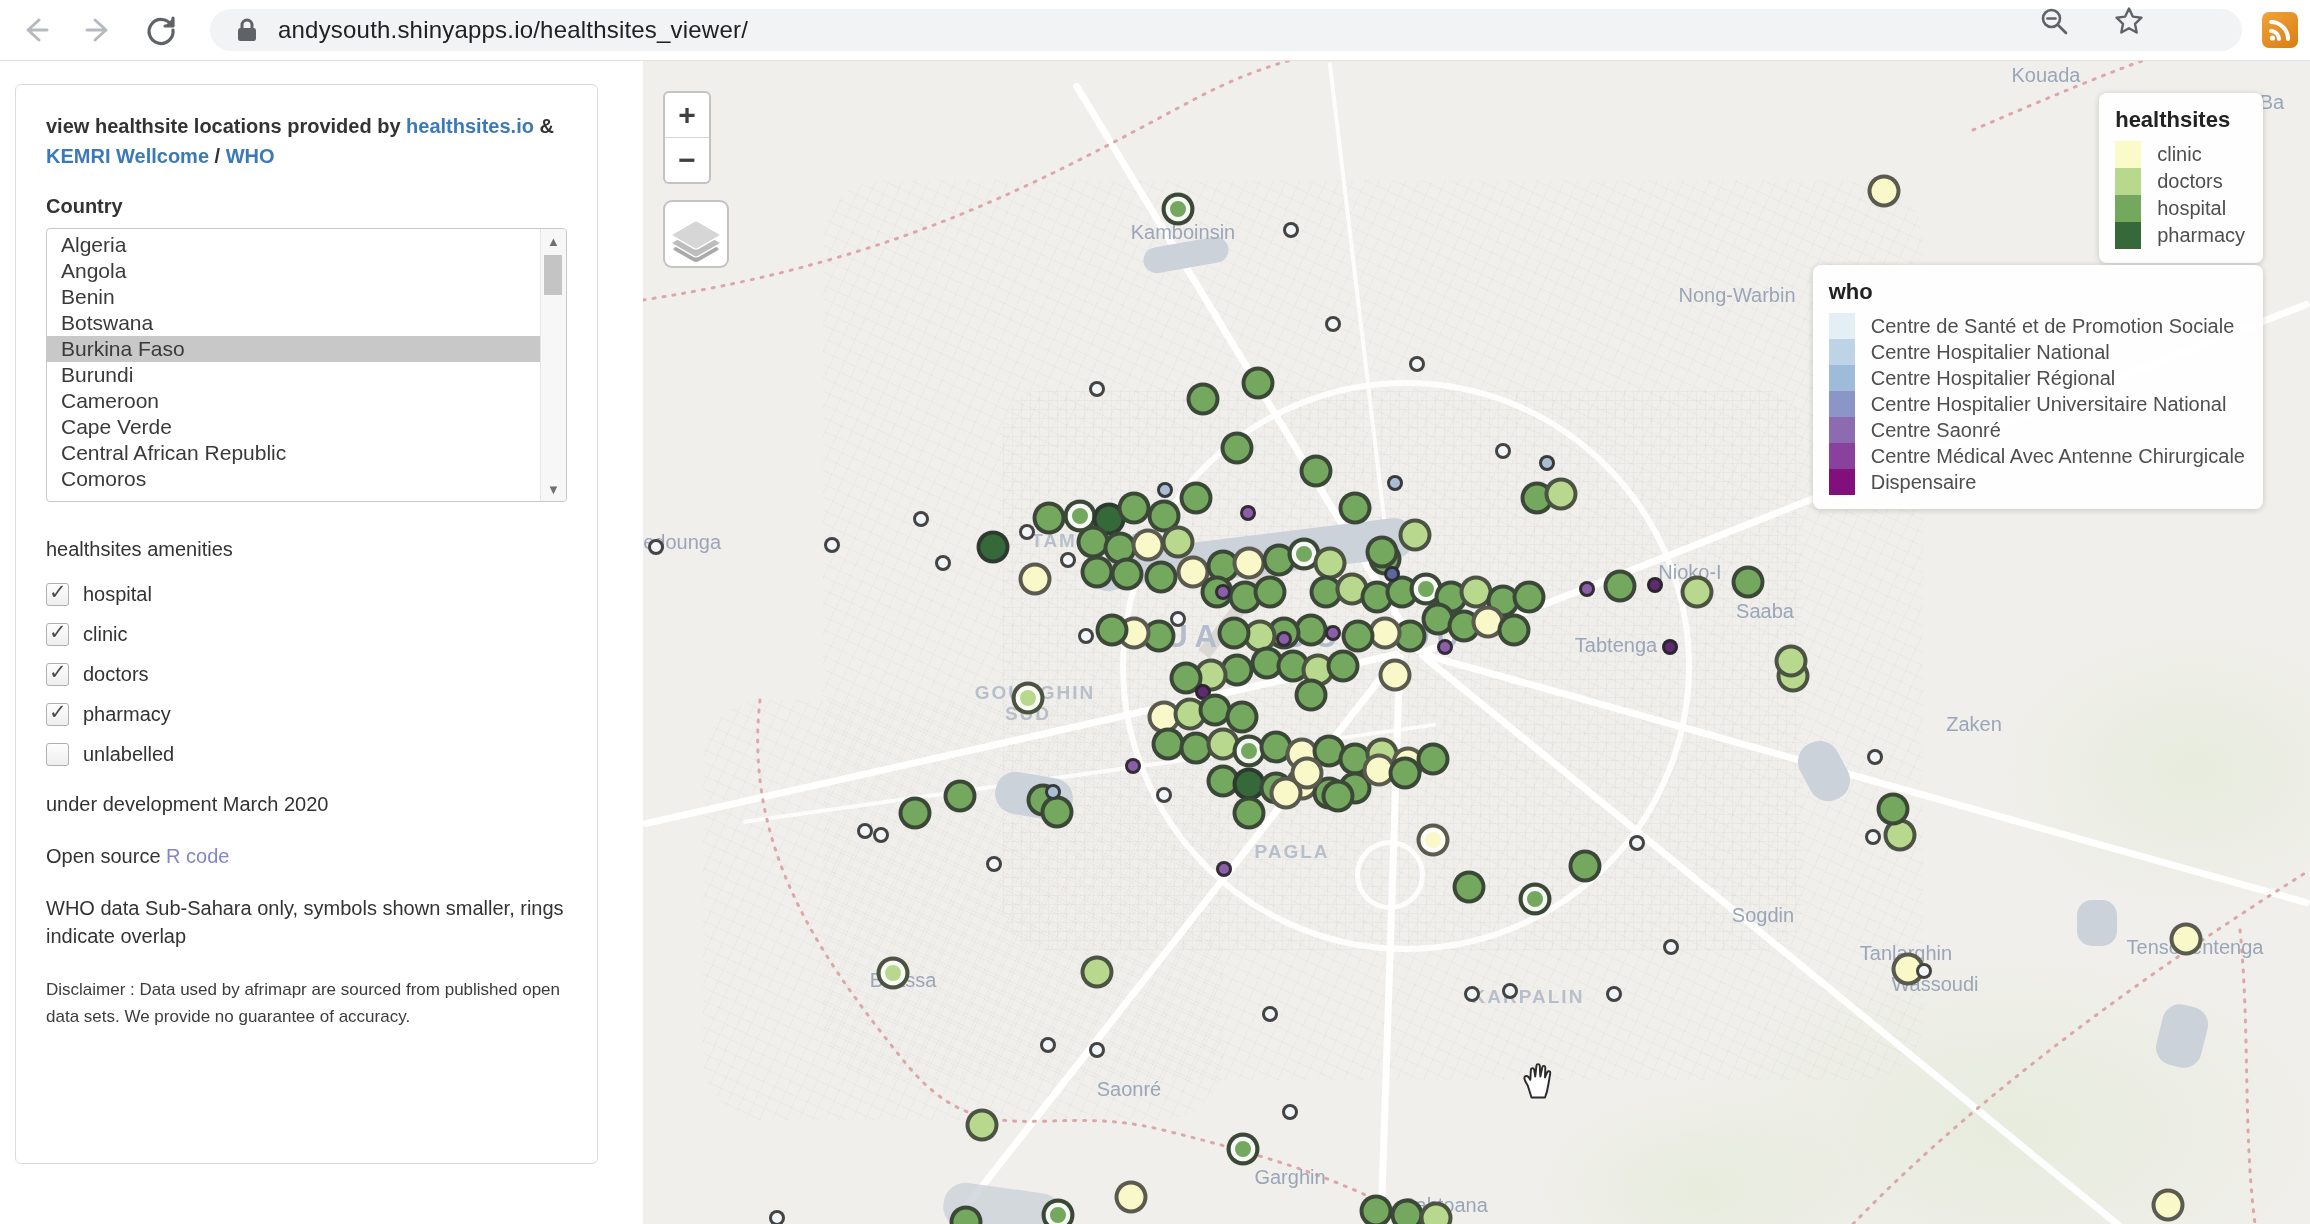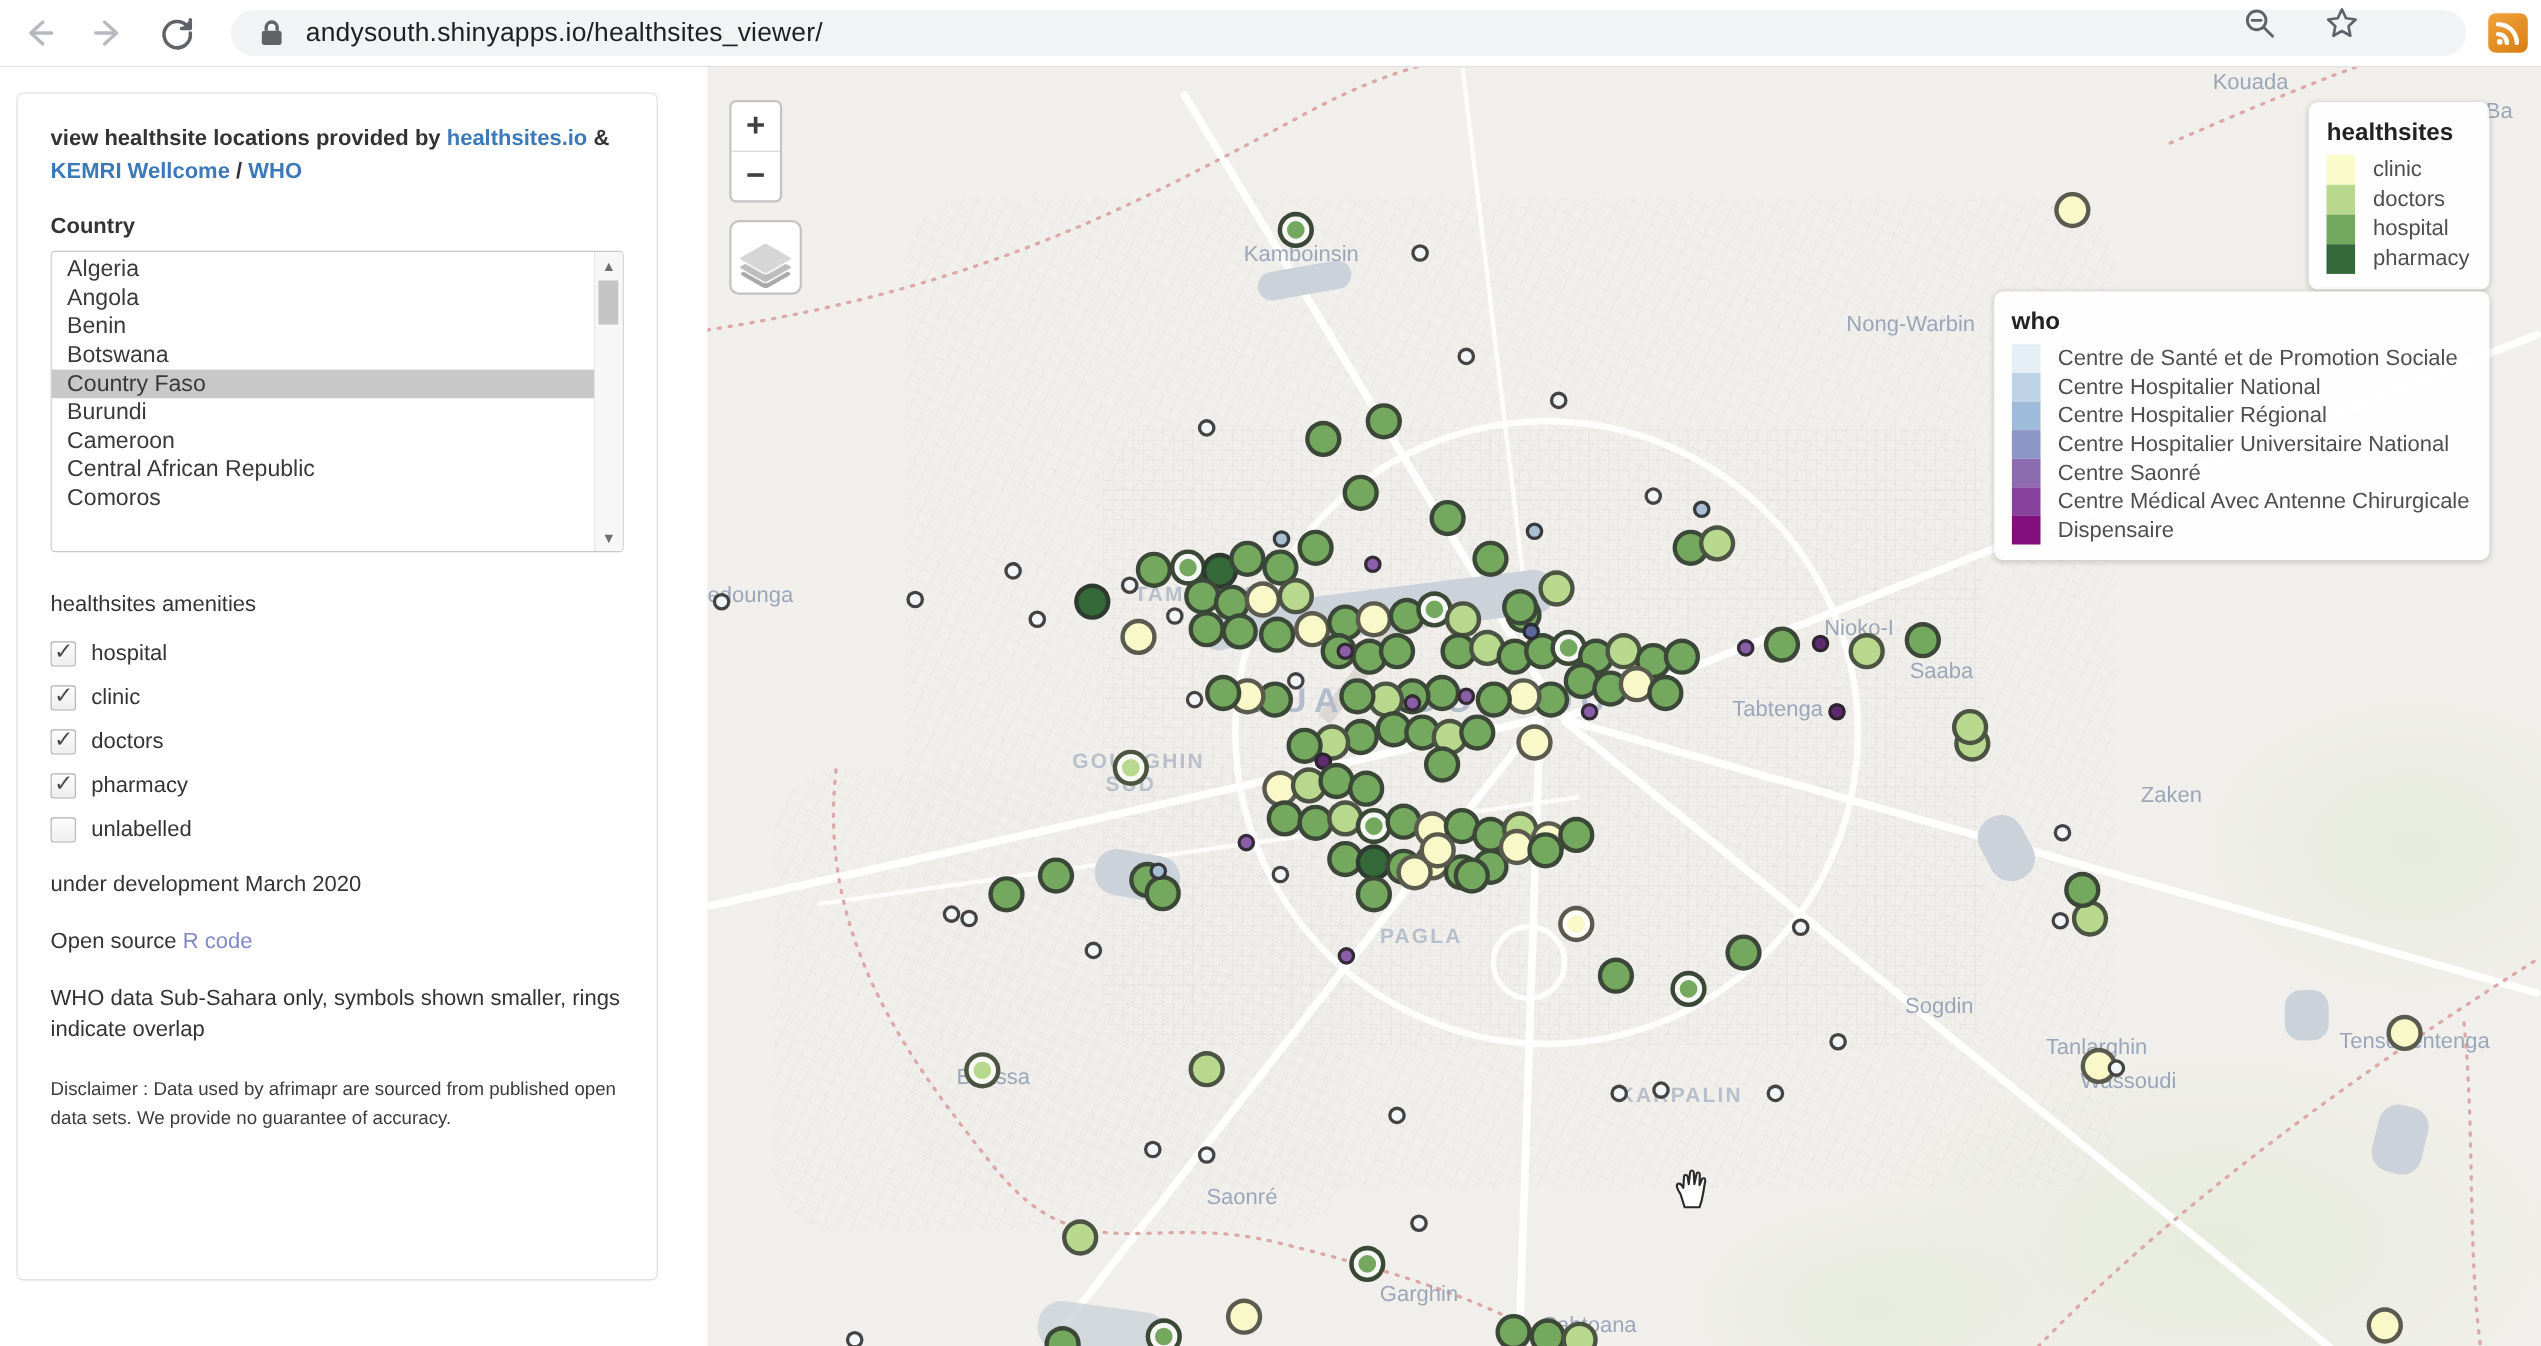--- a/index.html
+++ b/index.html
@@ -465,23 +465,24 @@
     <span>view healthsite locations provided by </span><a class="lnk">healthsites.io</a><span> &amp; </span><a class="lnk">KEMRI Wellcome</a><span> / </span><a class="lnk">WHO</a>
   </div>
 
   <div class="section-label">Country</div>
   <div id="country-list">
     <div id="country-items">
         <div class="country-item">Algeria</div>
         <div class="country-item">Angola</div>
         <div class="country-item">Benin</div>
         <div class="country-item">Botswana</div>
-        <div class="country-item selected">Country Faso</div>
+        <div class="country-item selected">Burkina Faso</div>
         <div class="country-item">Burundi</div>
         <div class="country-item">Cameroon</div>
+        <div class="country-item">Cape Verde</div>
         <div class="country-item">Central African Republic</div>
         <div class="country-item">Comoros</div>
       </div>
     <div id="country-scroll">
       <div class="scroll-arrow" style="top:0;">▲</div>
       <div id="scroll-thumb"></div>
       <div class="scroll-arrow" style="bottom:0;">▼</div>
     </div>
   </div>
 

